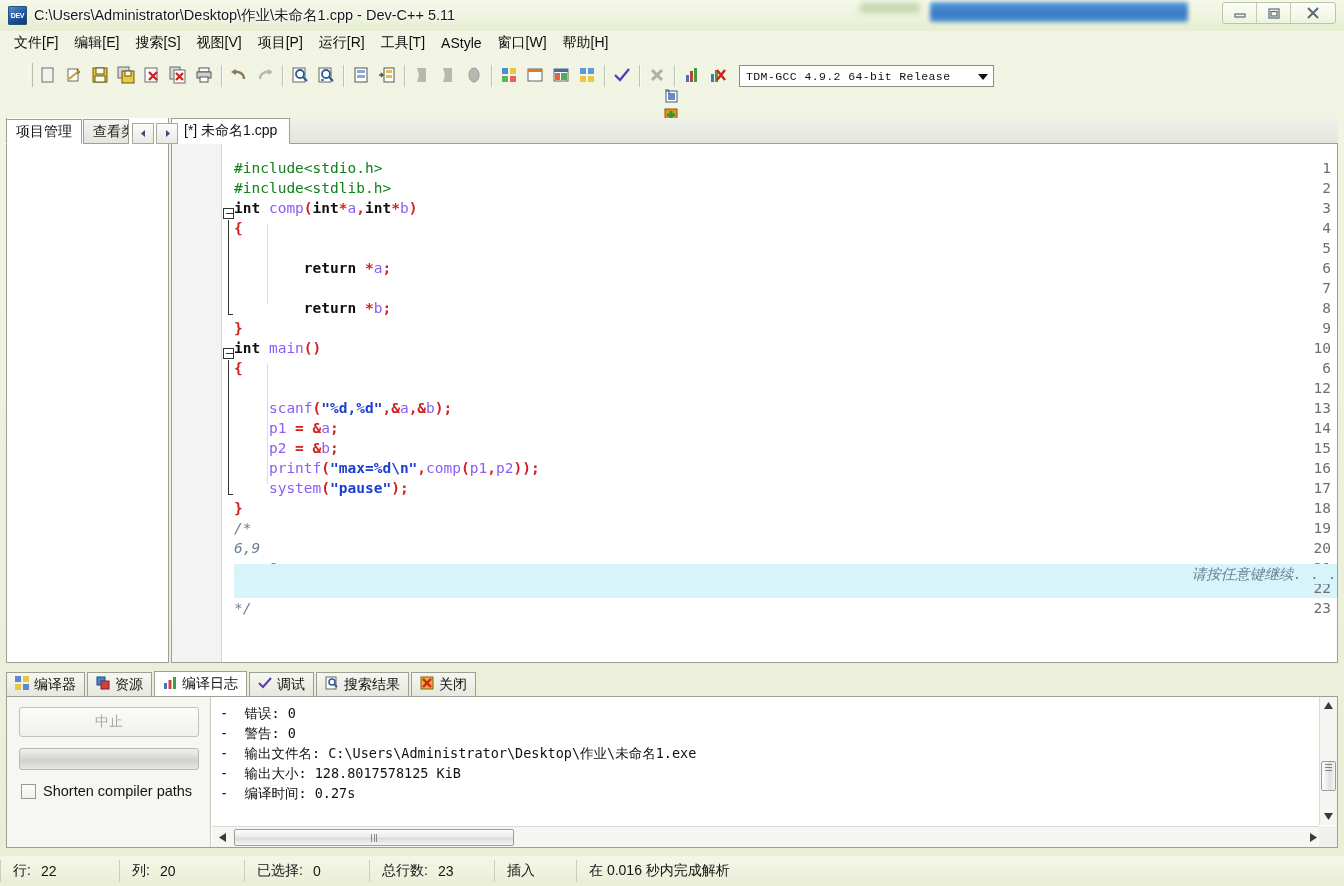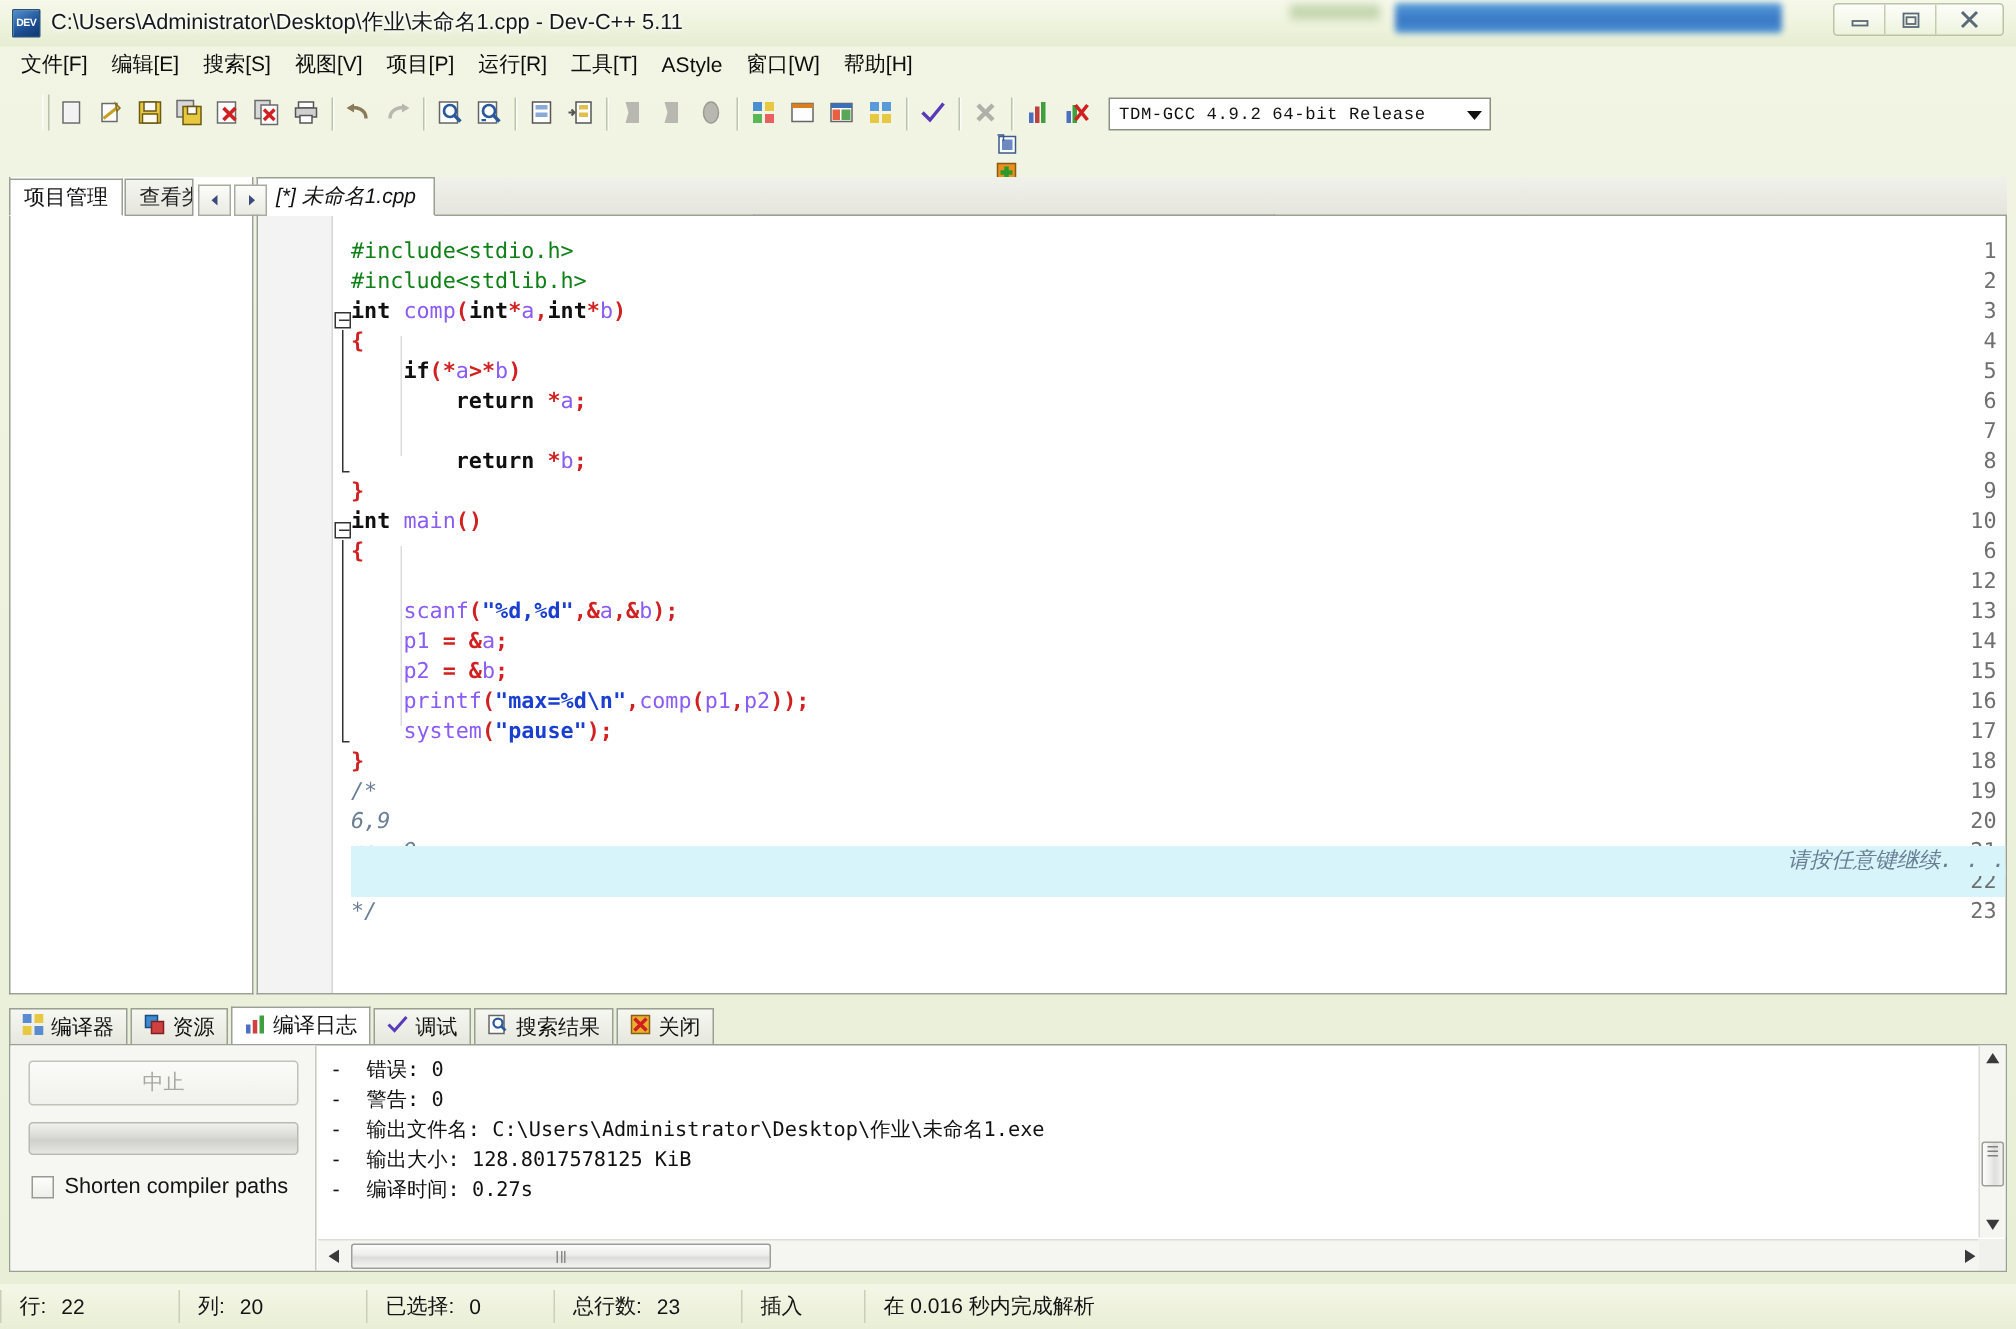--- a/index.html
+++ b/index.html
@@ -86,21 +86,21 @@
      border-bottom:1px solid #9aa093; color:#222; overflow:hidden; max-width:46px; }
   .spin { width:22px; height:21px; border:1px solid #a6ab9d;
      background:linear-gradient(180deg,#fcfcfa,#e9eae2);
      display:flex; align-items:center; justify-content:center; margin-left:2px; }
 
   
   .ed-tabbar { position:absolute; left:171px; top:118px; width:1167px; height:26px;
      background:linear-gradient(180deg,#f1f1eb,#e4e5dd); border-bottom:1px solid #9aa093; }
   .ed-tab { position:absolute; left:0; top:0; height:26px; padding:0 12px;
      display:flex; align-items:center; font-size:14px; color:#111;
-     background:#fff; border:1px solid #9aa093; border-bottom:1px solid #fff;font-style:italic; }
+     background:#fff; border:1px solid #9aa093; border-bottom:1px solid #fff; }
   .editor { position:absolute; left:171px; top:144px; width:1167px; height:519px;
      background:#fff; border:1px solid #9aa093; border-top:none; overflow:hidden; }
   .gutter { position:absolute; left:0; top:0; width:50px; height:100%;
      background:#f3f3f3; border-right:1px solid #d6d6d6; }
   .foldbar { position:absolute; left:50px; top:0; width:12px; height:100%; background:#fff; }
   .code { position:absolute; left:62px; top:0; right:0; bottom:0;
      font-family:"DejaVu Sans Mono","Liberation Mono",monospace;
      font-size:14.5px; line-height:20px; }
   .lnum { position:absolute; right:6px; width:44px; text-align:right;
      font-family:"DejaVu Sans Mono","Liberation Mono",monospace;
@@ -501,21 +501,20 @@
         <div class="lnum" style="top: 434px;">22</div>
         <div class="lnum" style="top: 454px;">23</div>
       </div>
     <div class="code" id="code-lines">
       <div class="indentline" style="left:33px; top:80px; height:80px;"></div>
       <div class="indentline" style="left:33px; top:220px; height:120px;"></div>
     <div class="cline" style="top: 14px;"><span class="pp">#include&lt;stdio.h&gt;</span></div>
         <div class="cline" style="top: 34px;"><span class="pp">#include&lt;stdlib.h&gt;</span></div>
         <div class="cline" style="top: 54px;"><span class="k">int</span><span class="id"> comp</span><span class="p">(</span><span class="k">int</span><span class="p">*</span><span class="id">a</span><span class="p">,</span><span class="k">int</span><span class="p">*</span><span class="id">b</span><span class="p">)</span></div>
         <div class="cline" style="top: 74px;"><span class="p">{</span></div>
-        <div class="cline" style="top: 94px;"><span class="id">    </span><span class="k">if</span><span class="p">(</span><span class="p">*</span><span class="id">a</span><span class="p">&gt;</span><span class="p">*</span><span class="id">b</span><span class="p">)</span></div>
         <div class="cline" style="top: 114px;"><span class="id">        </span><span class="k">return</span><span class="id"> </span><span class="p">*</span><span class="id">a</span><span class="p">;</span></div>
         <div class="cline" style="top: 154px;"><span class="id">        </span><span class="k">return</span><span class="id"> </span><span class="p">*</span><span class="id">b</span><span class="p">;</span></div>
         <div class="cline" style="top: 174px;"><span class="p">}</span></div>
         <div class="cline" style="top: 194px;"><span class="k">int</span><span class="id"> main</span><span class="p">()</span></div>
         <div class="cline" style="top: 214px;"><span class="p">{</span></div>
         <div class="cline" style="top: 254px;"><span class="id">    scanf</span><span class="p">(</span><span class="s">"%d,%d"</span><span class="p">,</span><span class="p">&amp;</span><span class="id">a</span><span class="p">,</span><span class="p">&amp;</span><span class="id">b</span><span class="p">);</span></div>
         <div class="cline" style="top: 274px;"><span class="id">    p1 </span><span class="p">=</span><span class="id"> </span><span class="p">&amp;</span><span class="id">a</span><span class="p">;</span></div>
         <div class="cline" style="top: 294px;"><span class="id">    p2 </span><span class="p">=</span><span class="id"> </span><span class="p">&amp;</span><span class="id">b</span><span class="p">;</span></div>
         <div class="cline" style="top: 314px;"><span class="id">    printf</span><span class="p">(</span><span class="s">"max=%d\n"</span><span class="p">,</span><span class="id">comp</span><span class="p">(</span><span class="id">p1</span><span class="p">,</span><span class="id">p2</span><span class="p">));</span></div>
         <div class="cline" style="top: 334px;"><span class="id">    system</span><span class="p">(</span><span class="s">"pause"</span><span class="p">);</span></div>

